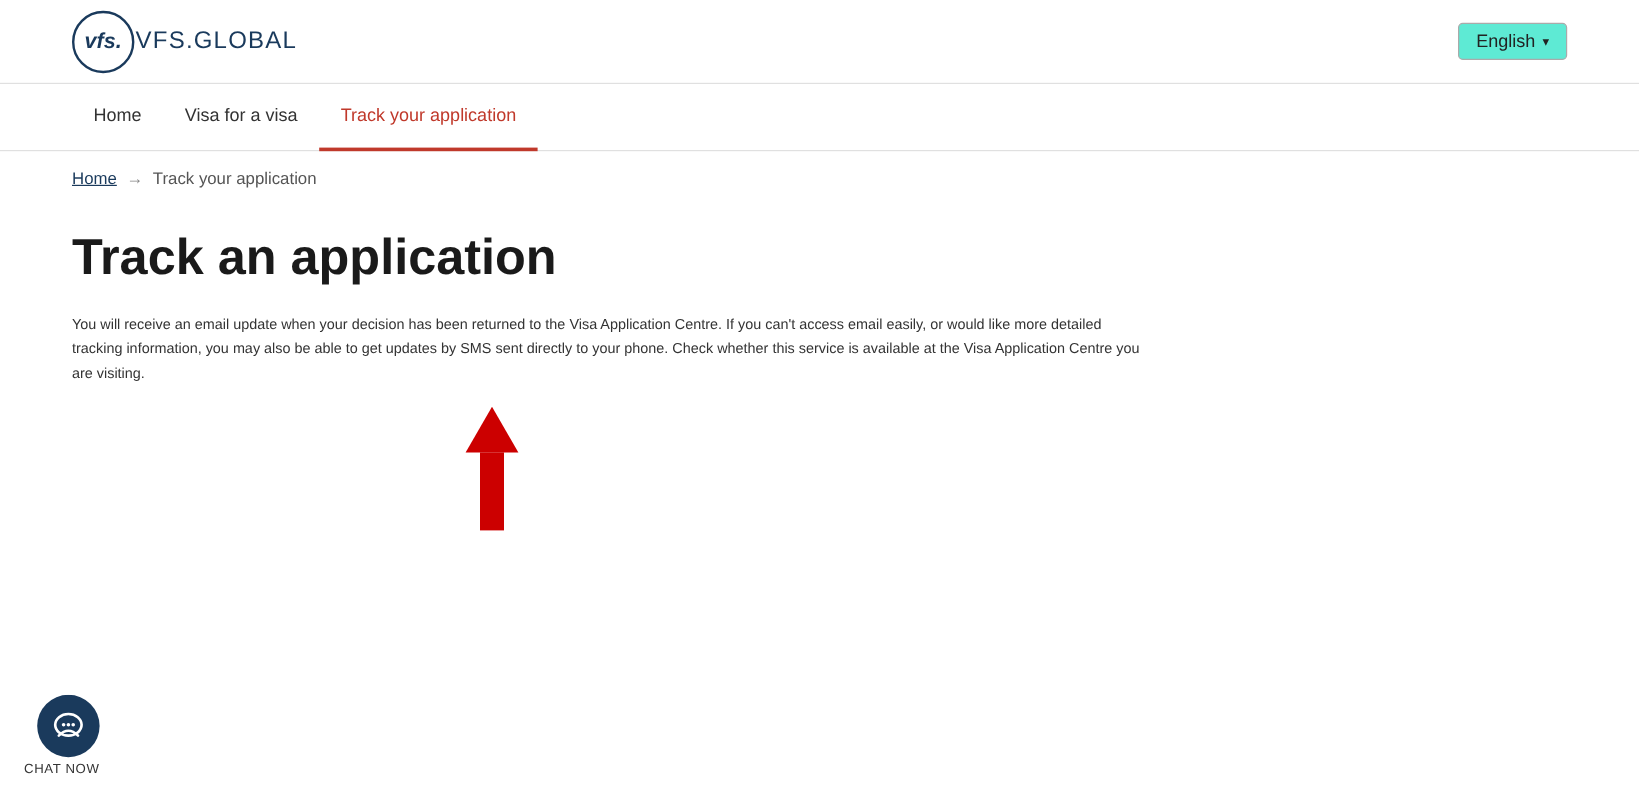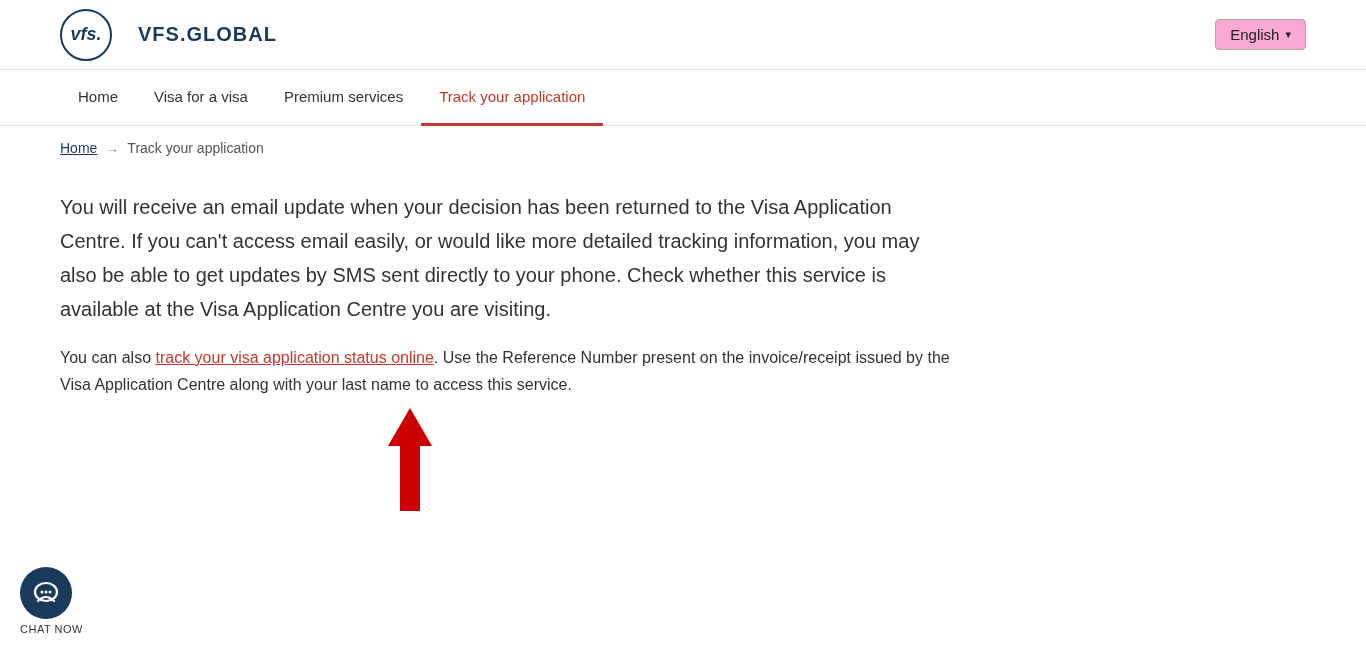--- a/index.html
+++ b/index.html
@@ -10,44 +10,44 @@
       display: flex;
       align-items: center;
       justify-content: space-between;
       padding: 10px 60px;
       border-bottom: 1px solid #e0e0e0;
       height: 70px;
     }
     .logo-area {
       display: flex;
       align-items: center;
-      gap: 26px;
+      gap: 1px;
     }
     .logo-circle {
       width: 52px;
       height: 52px;
       border-radius: 50%;
       border: 2px solid #1a3a5c;
       display: flex;
       align-items: center;
       justify-content: center;
       font-style: italic;
       font-weight: bold;
       color: #1a3a5c;
       font-size: 18px;
     }
     .logo-text {
       font-size: 20px;
-      font-weight: bold;
+      font-weight: normal;
       color: #1a3a5c;
       letter-spacing: 1px;
     }
     .lang-btn {
       border: 1px solid #aaa;
-      background: #f9a8d4;
+      background: #5eead4;
       padding: 6px 14px;
       border-radius: 4px;
       font-size: 15px;
       color: #222;
       cursor: pointer;
       display: flex;
       align-items: center;
       gap: 6px;
     }
     .lang-btn .caret { font-size: 11px; }
@@ -98,21 +98,21 @@
       padding: 20px 60px 40px 60px;
       max-width: 1100px;
     }
     .page-title {
       font-size: 42px;
       font-weight: bold;
       color: #1a1a1a;
       margin-bottom: 22px;
     }
     .description {
-      font-size: 20px;
+      font-size: 12px;
       line-height: 1.7;
       color: #333;
       margin-bottom: 18px;
       max-width: 900px;
     }
     .description2 {
       font-size: 16px;
       line-height: 1.7;
       color: #333;
       max-width: 900px;
@@ -145,25 +145,25 @@
     }
     .arrow-body {
       width: 20px;
       height: 65px;
       background: #cc0000;
     }
 
     
     .chat-widget {
       position: fixed;
-      bottom: 24px;
+      bottom: 12px;
       left: 20px;
       display: flex;
       flex-direction: column;
-      align-items: flex-start;
+      align-items: flex-end;
       cursor: pointer;
     }
     .chat-icon-circle {
       width: 52px;
       height: 52px;
       background: #1a3a5c;
       border-radius: 50%;
       display: flex;
       align-items: center;
       justify-content: center;
@@ -190,35 +190,32 @@
   </div>
   <button class="lang-btn">
     <span>English</span>
     <span class="caret">▾</span>
   </button>
 </div>
 
 <nav class="nav">
   <a class="nav-item">Home</a>
   <a class="nav-item">Visa for a visa</a>
-  <a class="nav-item">Premium services</a>
   <a class="nav-item active">Track your application</a>
 </nav>
 
 <div class="breadcrumb">
   <a>Home</a>
   <span class="sep">→</span>
   <span class="current">Track your application</span>
 </div>
 
 <div class="main">
+  <h1 class="page-title">Track an application</h1>
   <p class="description">You will receive an email update when your decision has been returned to the Visa Application Centre. If you can't access email easily, or would like more detailed tracking information, you may also be able to get updates by SMS sent directly to your phone. Check whether this service is available at the Visa Application Centre you are visiting.</p>
-  <p class="description2">
-    <span>You can also </span><a class="track-link">track your visa application status online</a><span>. Use the Reference Number present on the invoice/receipt issued by the Visa Application Centre along with your last name to access this service.</span>
-  </p>
 
   <div class="arrow-annotation">
     <div class="red-arrow">
       <div class="arrow-head"></div>
       <div class="arrow-body"></div>
     </div>
   </div>
 </div>
 
 <div class="chat-widget">

